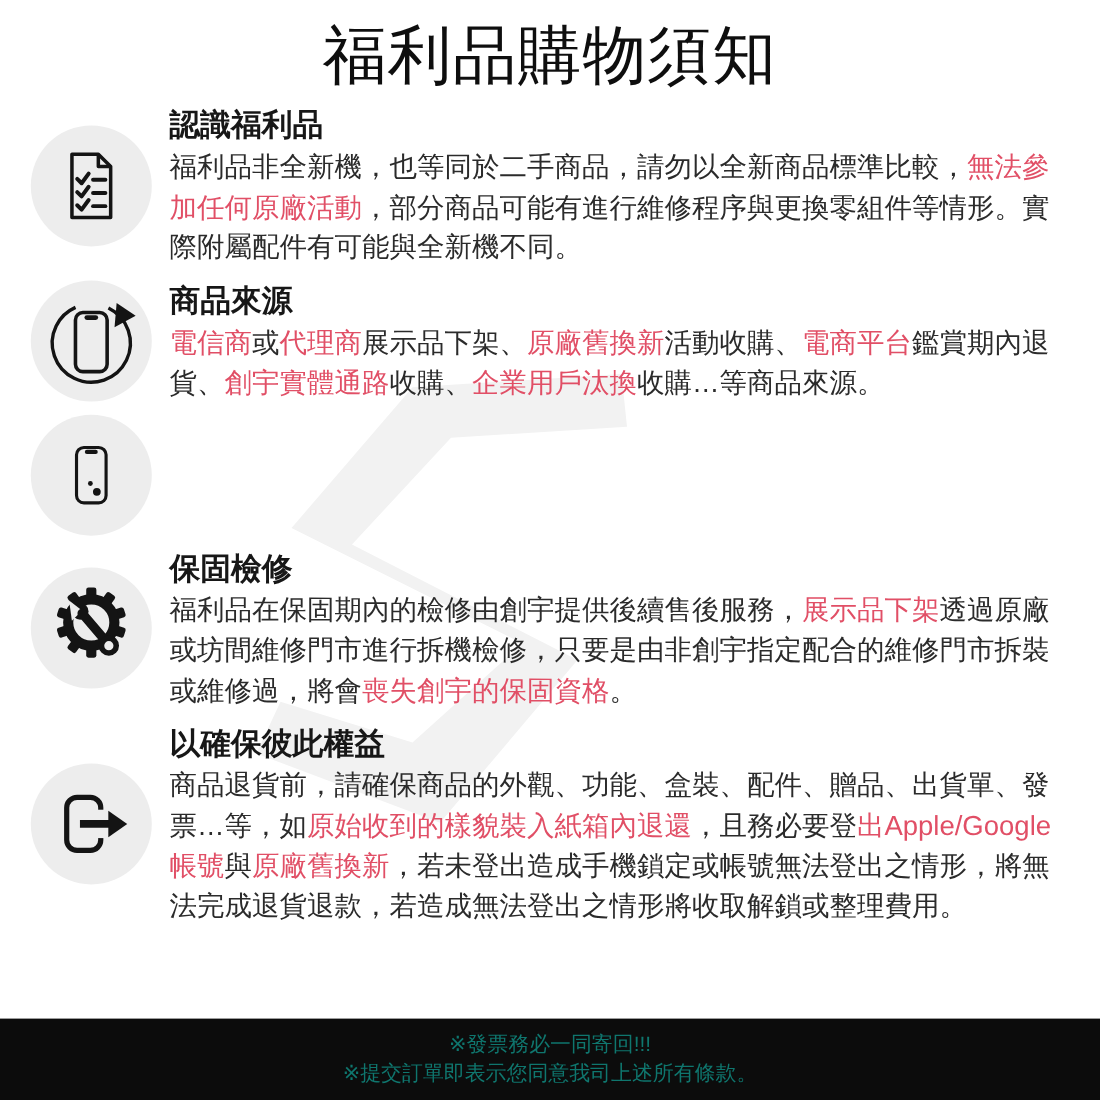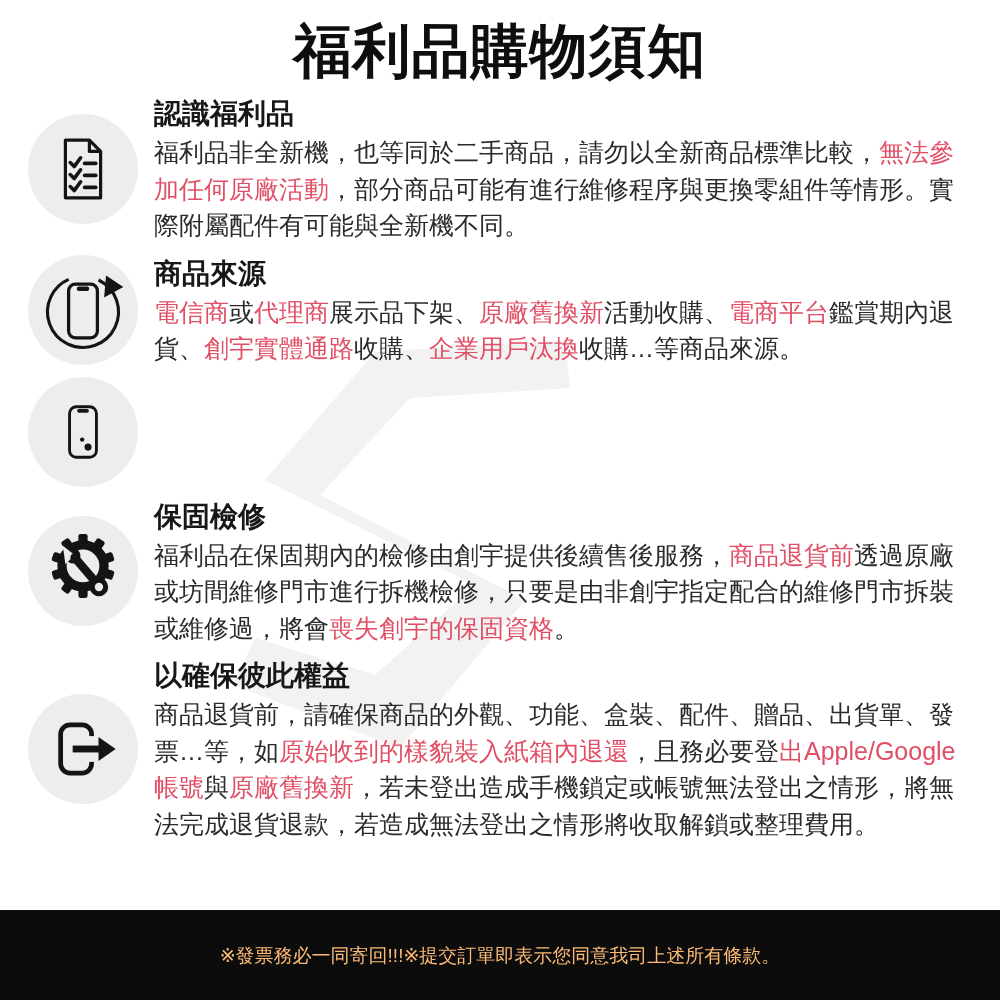--- a/index.html
+++ b/index.html
@@ -16,21 +16,21 @@
     left: 225px; top: 330px;
     z-index: 0;
     pointer-events: none;
   }
   .content { position: relative; z-index: 1; }
   .page-title {
     padding-top: 18px;
     text-align: center;
     font-size: 58px;
     line-height: 66px;
-    font-weight: 700;
+    font-weight: 400;
     color: #0e0e0e;
     letter-spacing: 1px;
     margin-bottom: 10px;
   }
   .section {
     display: flex;
     align-items: center;
     padding: 0 25px 0 28px;
     margin-bottom: 10px;
   }
@@ -54,24 +54,25 @@
   .section-body {
     font-size: 25px;
     line-height: 36.5px;
     color: #2b2b2b;
     letter-spacing: 0;
   }
   .section-body .red { color: #e14f66; }
   .footer {
     position: absolute;
     left: 0; right: 0; bottom: 0;
-    height: 90px;
+    height: 74px;
     background: #0c0c0c;
-    color: #fdba74;
+    color: #0f766e;
     display: flex;
+    flex-direction: column;
     align-items: center;
     justify-content: center;
     z-index: 2;
   }
   .footer-line {
     font-size: 19px;
     line-height: 27px;
     text-align: center;
   }
   svg { display:block; }
@@ -151,21 +152,21 @@
         </g>
         <circle cx="50" cy="44" r="25" fill="none" stroke="#141414" stroke-width="11"></circle>
         <circle cx="38" cy="32" r="9" fill="#141414"></circle>
         <polygon points="26,20 40,31 29,42" fill="#ededed"></polygon>
         <line x1="40" y1="34" x2="64" y2="62" stroke="#141414" stroke-width="10" stroke-linecap="round"></line>
         <circle cx="69" cy="69" r="8" fill="#ededed" stroke="#141414" stroke-width="6"></circle>
       </svg>
     </div>
     <div class="section-text">
       <div class="section-heading">保固檢修</div>
-      <div class="section-body"><span>福利品在保固期內的檢修由創宇提供後續售後服務，</span><span class="red">商品退貨前</span><span>透過原廠或坊間維修門市進行拆機檢修，只要是由非創宇指定配合的維修門市拆裝或維修過，將會</span><span class="red">喪失創宇的保固資格</span><span>。</span></div>
+      <div class="section-body"><span>福利品在保固期內的檢修由創宇提供後續售後服務，</span><span class="red">展示品下架</span><span>透過原廠或坊間維修門市進行拆機檢修，只要是由非創宇指定配合的維修門市拆裝或維修過，將會</span><span class="red">喪失創宇的保固資格</span><span>。</span></div>
     </div>
   </div>
 
   <div class="section">
     <div class="icon-circle">
       <svg width="86" height="86" viewBox="0 0 100 100">
         <rect x="24" y="22" width="36" height="56" rx="11" fill="none" stroke="#141414" stroke-width="5.5"></rect>
         <rect x="46" y="35" width="22" height="30" fill="#ededed"></rect>
         <line x1="38" y1="50" x2="72" y2="50" stroke="#141414" stroke-width="8"></line>
         <polygon points="68,36 88,50 68,64" fill="#141414"></polygon>

